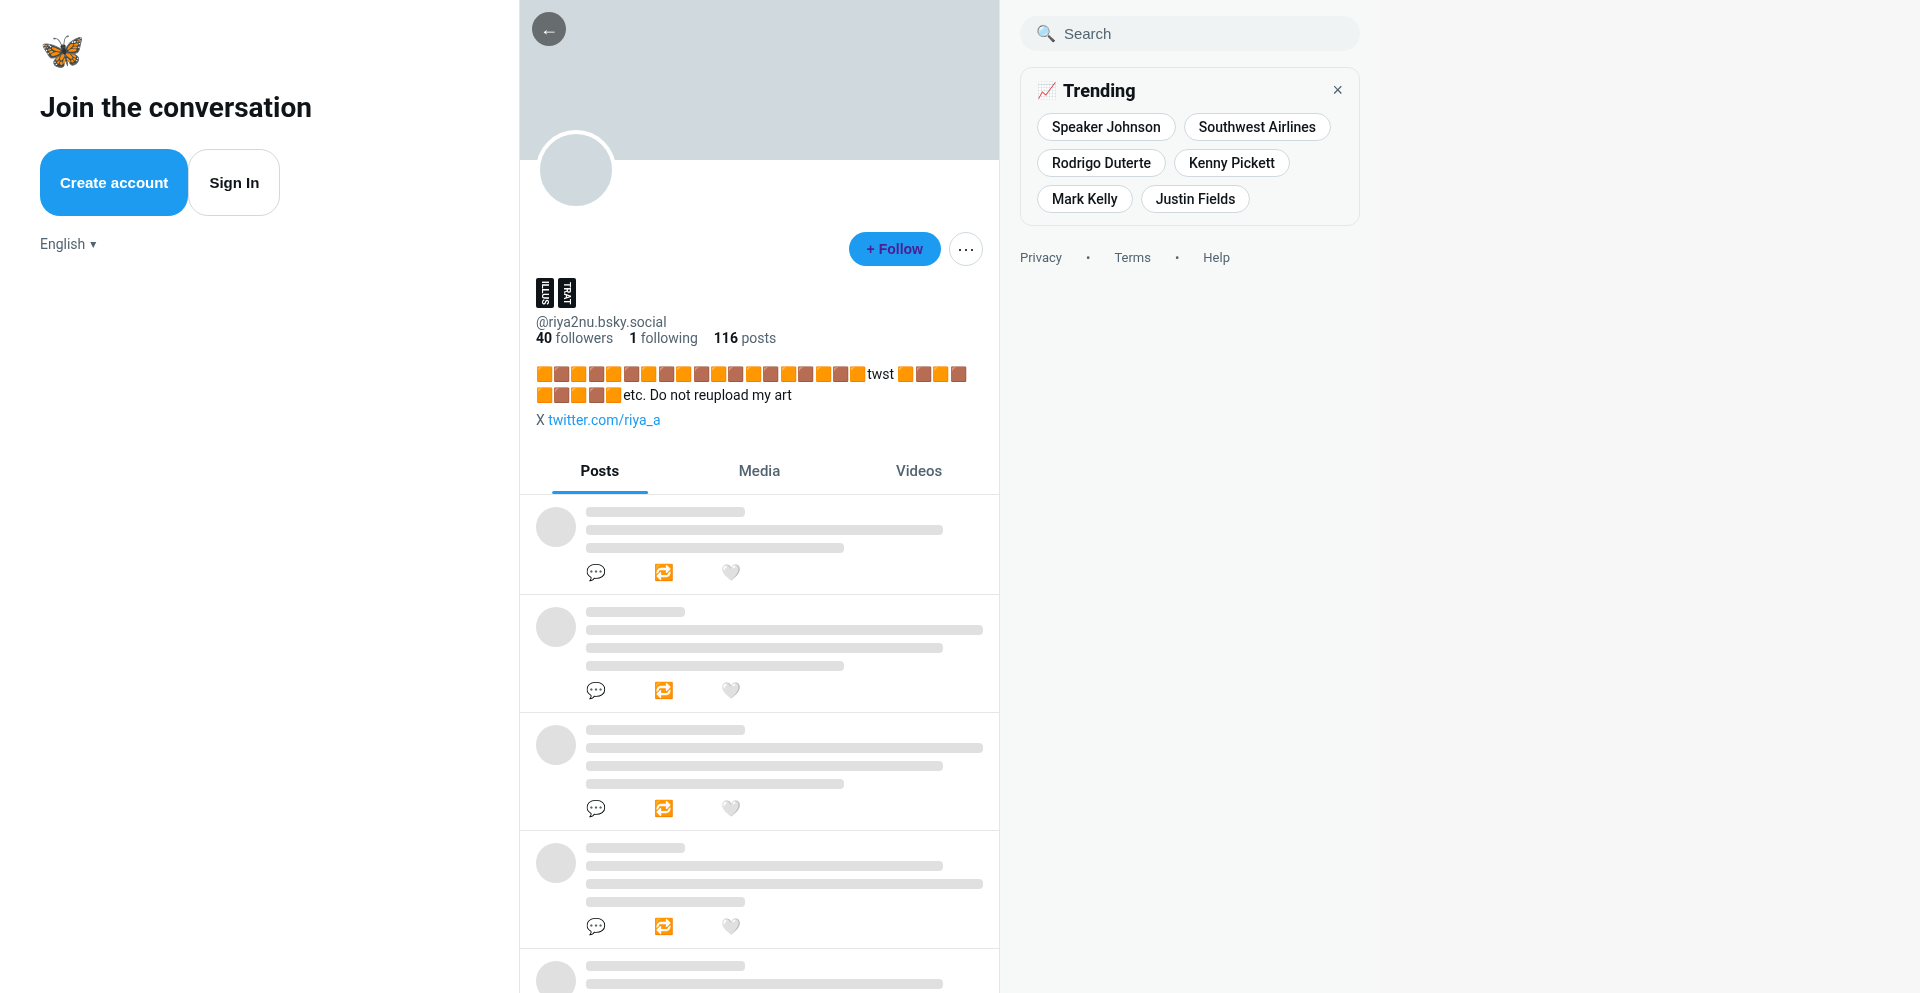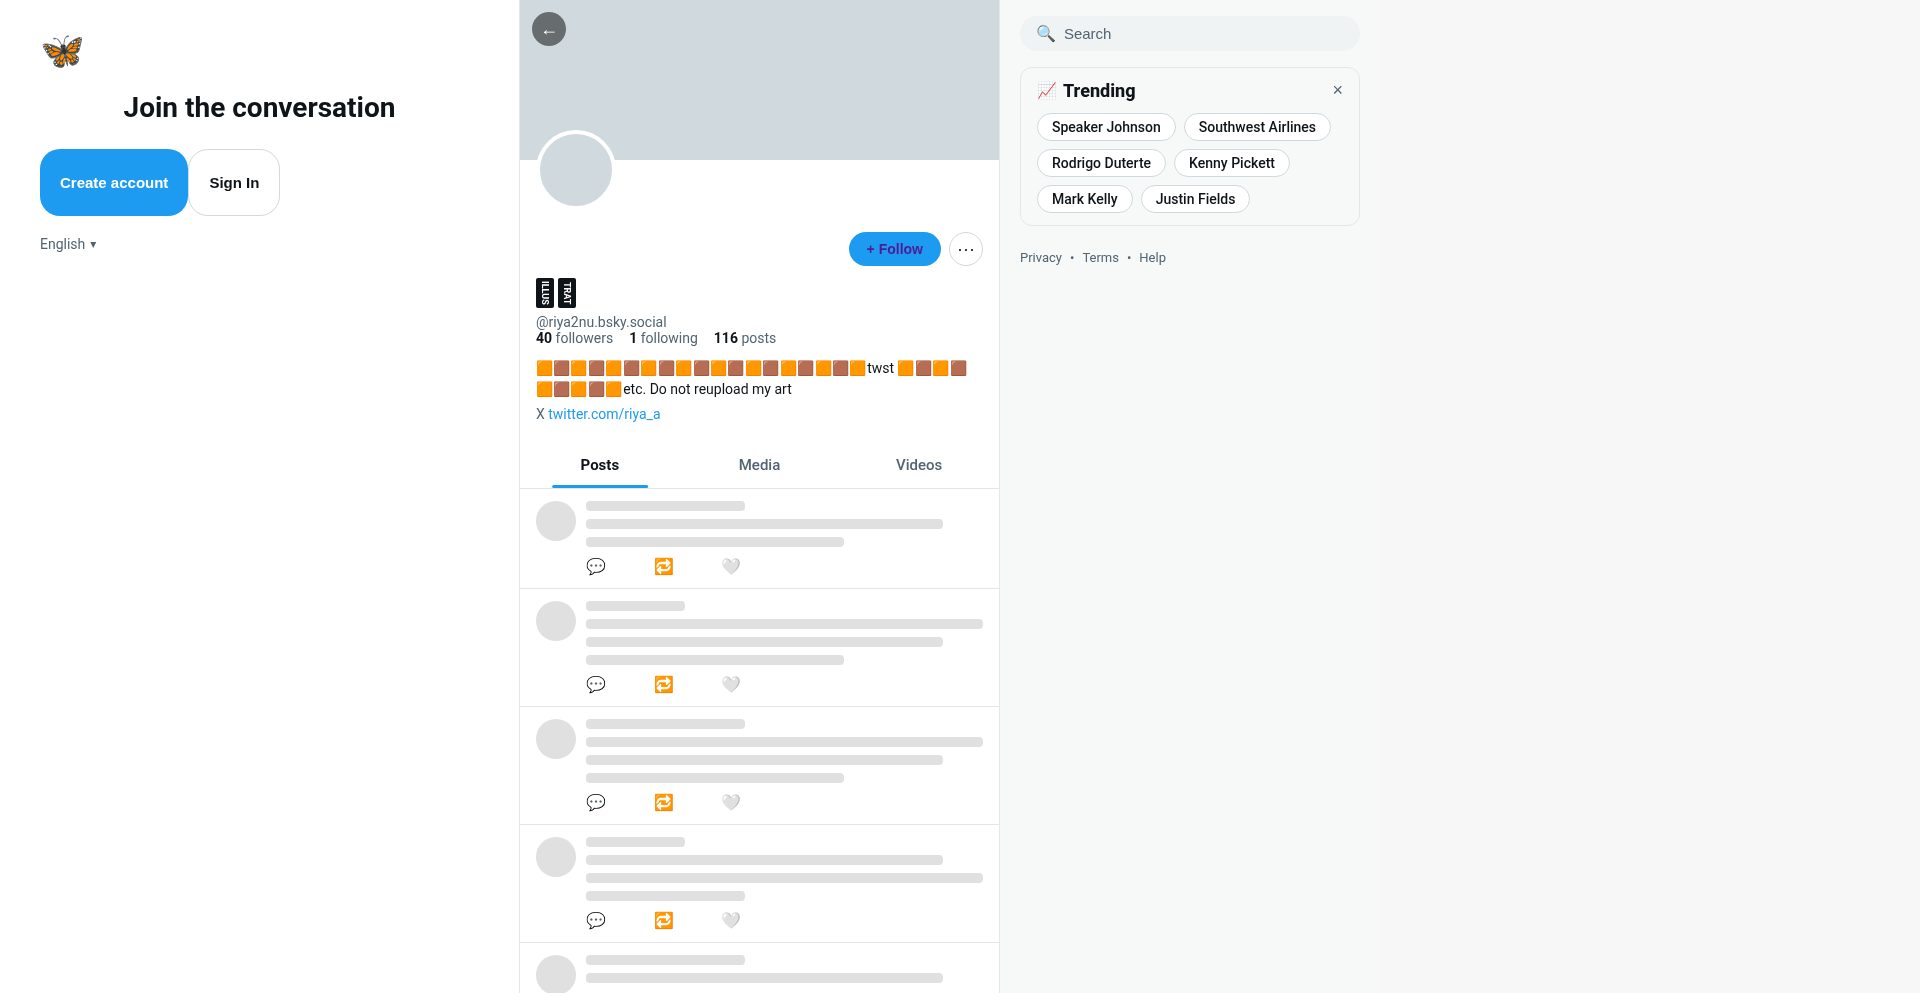--- a/index.html
+++ b/index.html
@@ -26,21 +26,20 @@
       color: #1d9bf0;
       font-size: 36px;
       margin-bottom: 18px;
     }
     .tagline {
       font-size: 28px;
       font-weight: 700;
       color: #0f1419;
       margin-bottom: 24px;
       line-height: 1.25;
-      text-align: center;
     }
     .auth-buttons {
       display: flex;
       margin-bottom: 20px;
     }
     .btn-create {
       background: #1d9bf0;
       color: #fff;
       border: none;
       border-radius: 20px;
@@ -173,21 +172,21 @@
       justify-content: center;
     }
     .profile-handle {
       font-size: 14px;
       color: #536471;
       margin-bottom: 0;
     }
     .profile-stats {
       display: flex;
       gap: 16px;
-      margin-bottom: 12px;
+      margin-bottom: 18px;
     }
     .stat {
       font-size: 14px;
       color: #536471;
     }
     .stat strong {
       color: #0f1419;
       font-weight: 700;
     }
     .profile-bio {
@@ -358,21 +357,21 @@
       padding: 5px 14px;
       font-size: 14px;
       color: #0f1419;
       cursor: pointer;
       font-weight: 500;
     }
 
     .footer-links {
       display: flex;
       flex-wrap: wrap;
-      gap: 8px;
+      gap: 24px;
       padding: 8px 0;
       text-align: right;
     }
     .footer-link {
       font-size: 13px;
       color: #536471;
       cursor: pointer;
     }
     .footer-dot {
       font-size: 13px;

